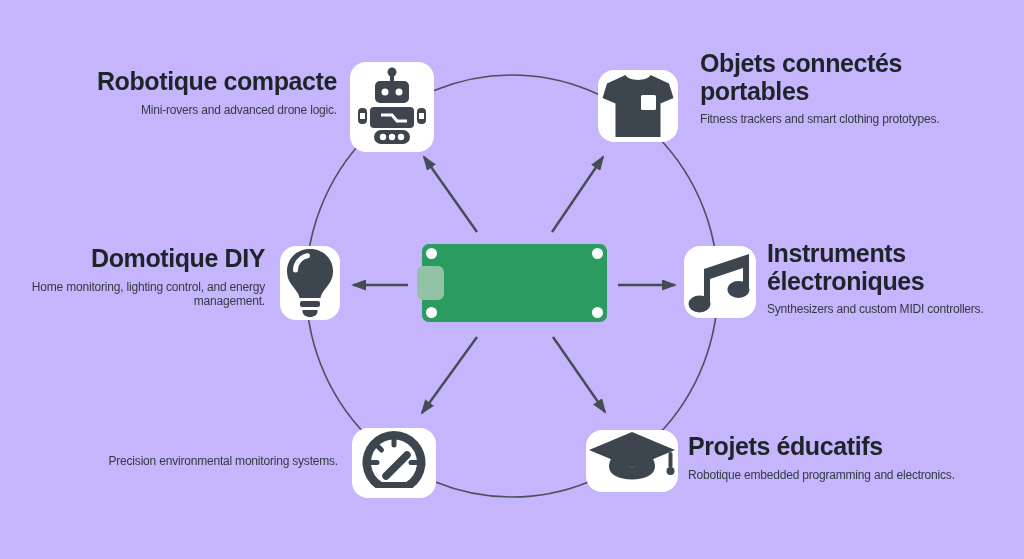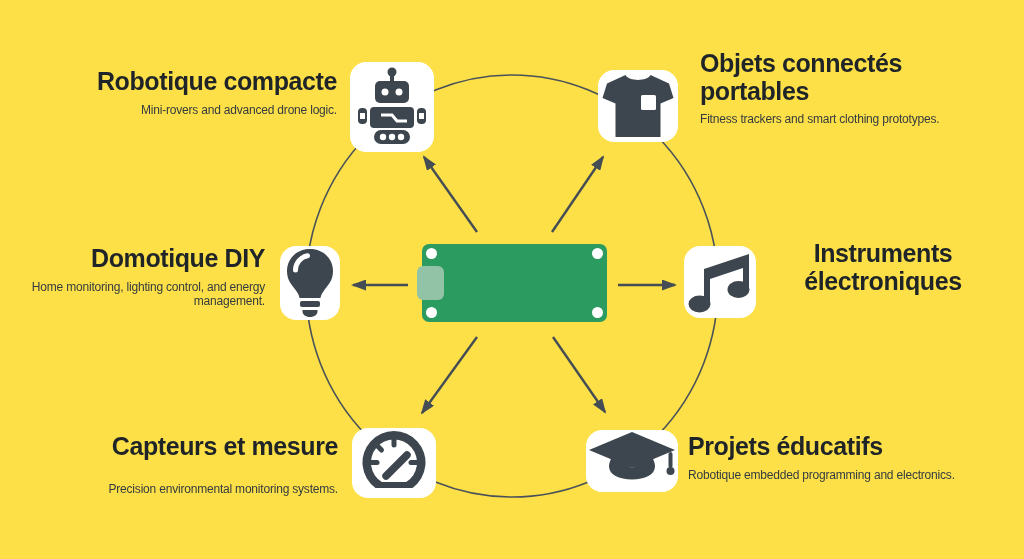--- a/index.html
+++ b/index.html
@@ -1,20 +1,20 @@
 <!DOCTYPE html>
 <html><head>
 <meta charset="utf-8">
 <style>
   html,body { margin:0; padding:0; background:#ffffff; }
   .canvas {
     position: relative;
     width: 1024px;
     height: 559px;
-    background: #fde047;
+    background: #c4b5fd;
     overflow: hidden;
     font-family: "Liberation Sans", sans-serif;
   }
   svg.bg {
     position: absolute;
     left: 0; top: 0;
     width: 1024px; height: 559px;
   }
   
   .icon-box {
@@ -74,21 +74,21 @@
     margin-top: 7px;
   }
   .node-text.align-right { text-align: right; }
   .node-text.align-right .desc { margin-left: auto; }
 
   #t-robotique   { right: 687px; top: 68px;  width: 320px; }
   #t-robotique .desc   { width: 242px; }
   #t-objets      { left: 700px;  top: 50px;  width: 255px; }
   #t-domotique   { right: 759px; top: 245px; width: 290px; }
   #t-domotique .desc   { width: 246px; }
-  #t-instruments { left: 767px;  top: 240px; width: 232px; text-align: center; }
+  #t-instruments { left: 767px;  top: 240px; width: 232px; }
   #t-capteurs    { right: 686px; top: 433px; width: 290px; }
   #t-capteurs .desc    { width: 232px; margin-top: 21px; }
   #t-projets     { left: 688px;  top: 433px; width: 272px; }
 </style>
 </head>
 <body>
 
 <div class="canvas">
 
   <svg class="bg" viewBox="0 0 1024 559" xmlns="http://www.w3.org/2000/svg">
@@ -195,24 +195,24 @@
     <div class="desc">Fitness trackers and smart clothing prototypes.</div>
   </div>
 
   <div class="node-text align-right" id="t-domotique">
     <div class="title">Domotique DIY</div>
     <div class="desc">Home monitoring, lighting control, and energy management.</div>
   </div>
 
   <div class="node-text" id="t-instruments">
     <div class="title">Instruments électroniques</div>
+    <div class="desc">Synthesizers and custom MIDI controllers.</div>
   </div>
 
   <div class="node-text align-right" id="t-capteurs">
-    <div class="title">Capteurs et mesure</div>
     <div class="desc">Precision environmental monitoring systems.</div>
   </div>
 
   <div class="node-text" id="t-projets">
     <div class="title">Projets éducatifs</div>
     <div class="desc">Robotique embedded programming and electronics.</div>
   </div>
 
 </div>
 

